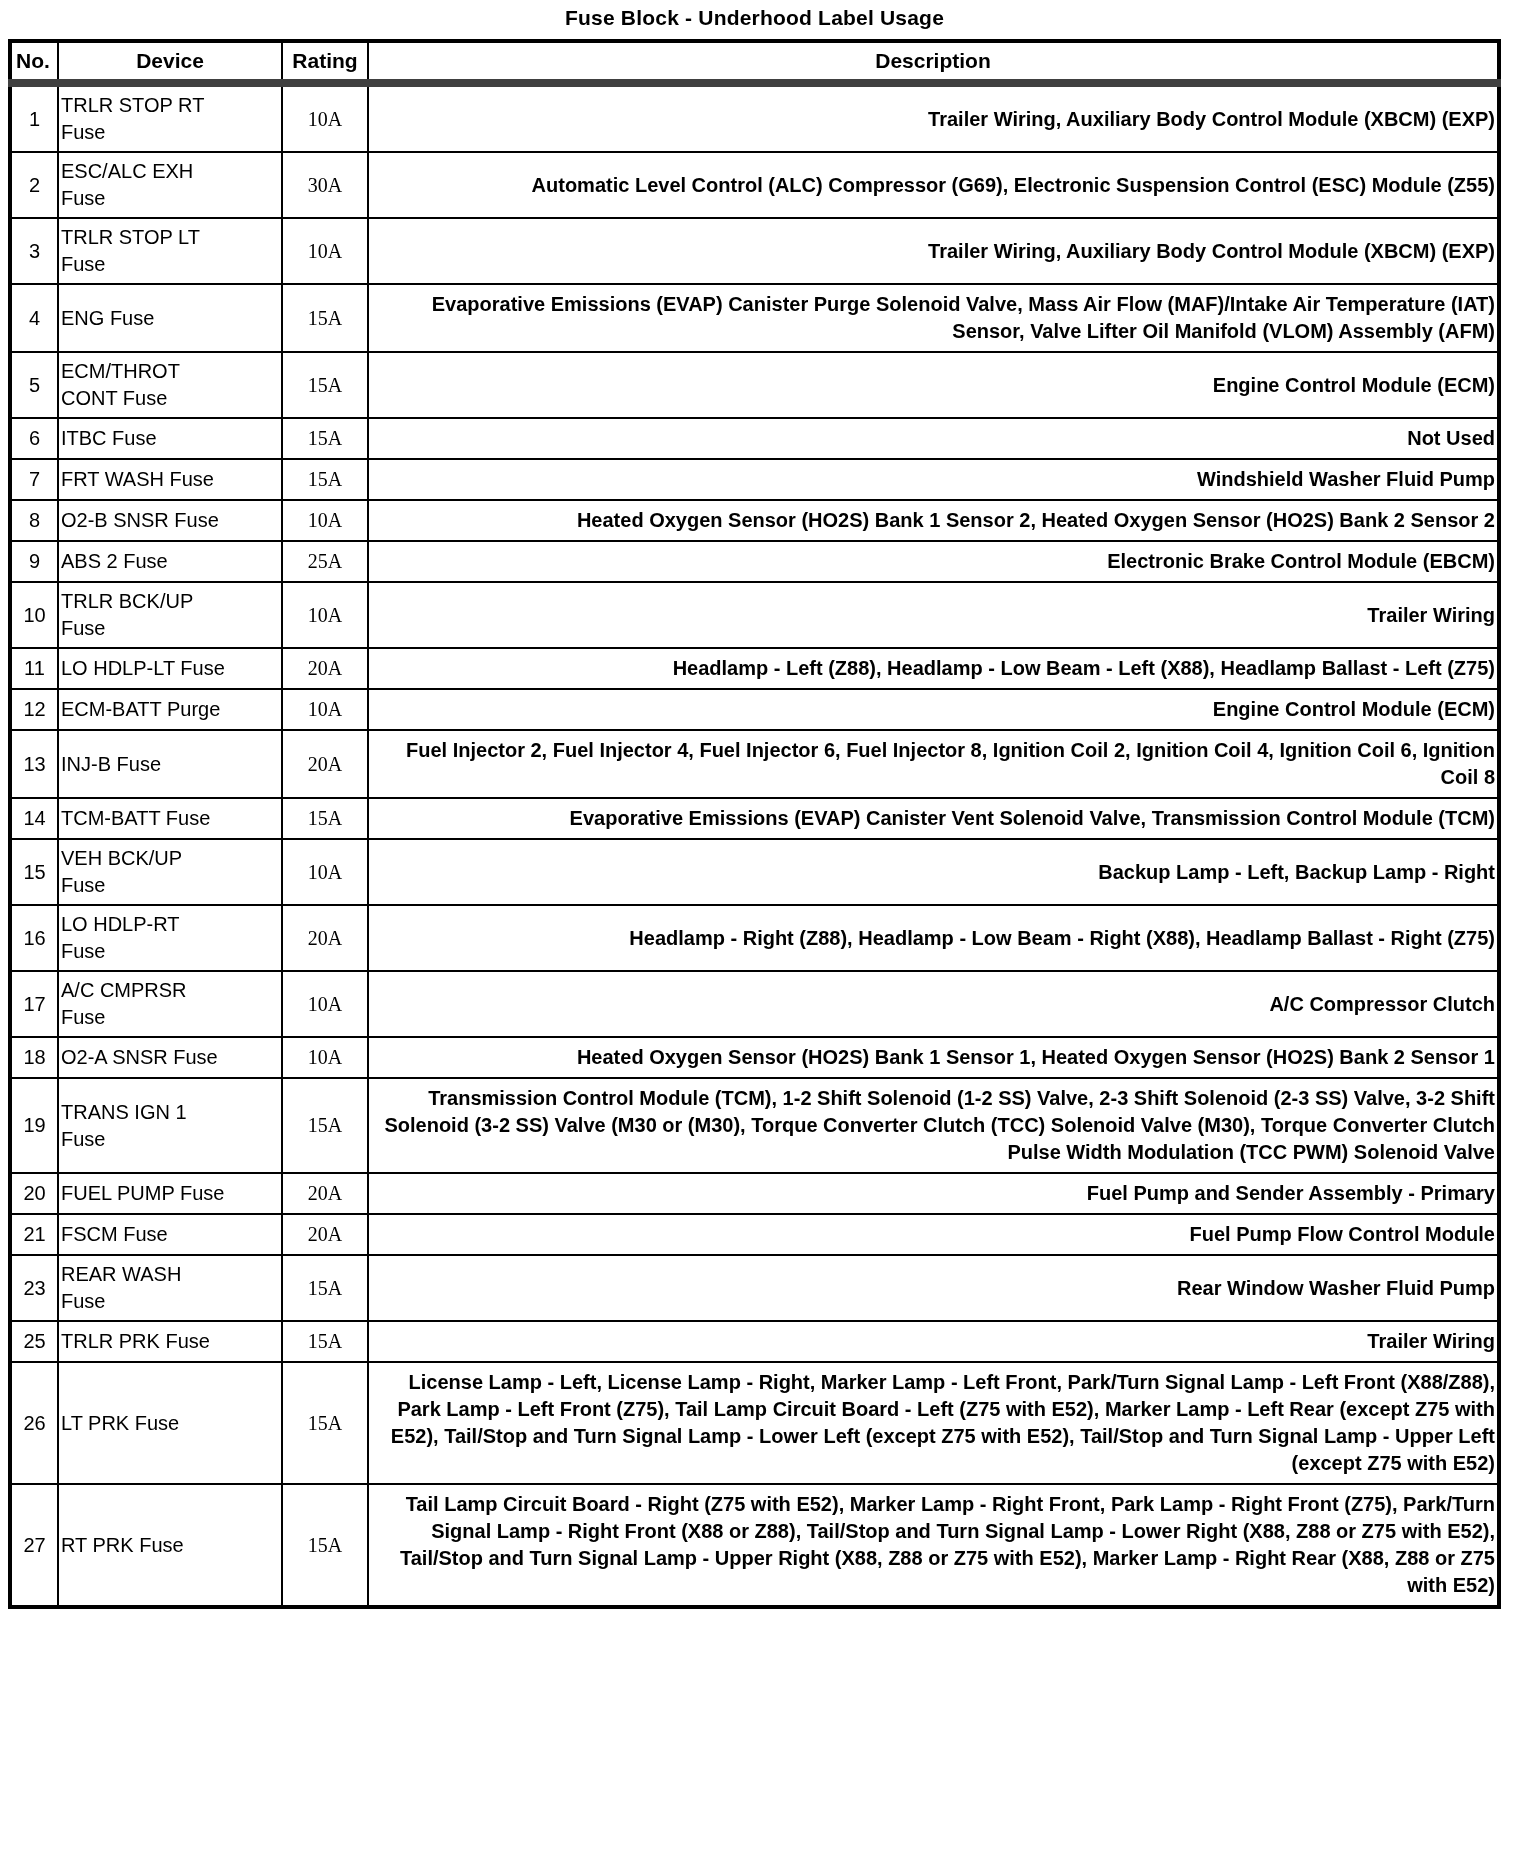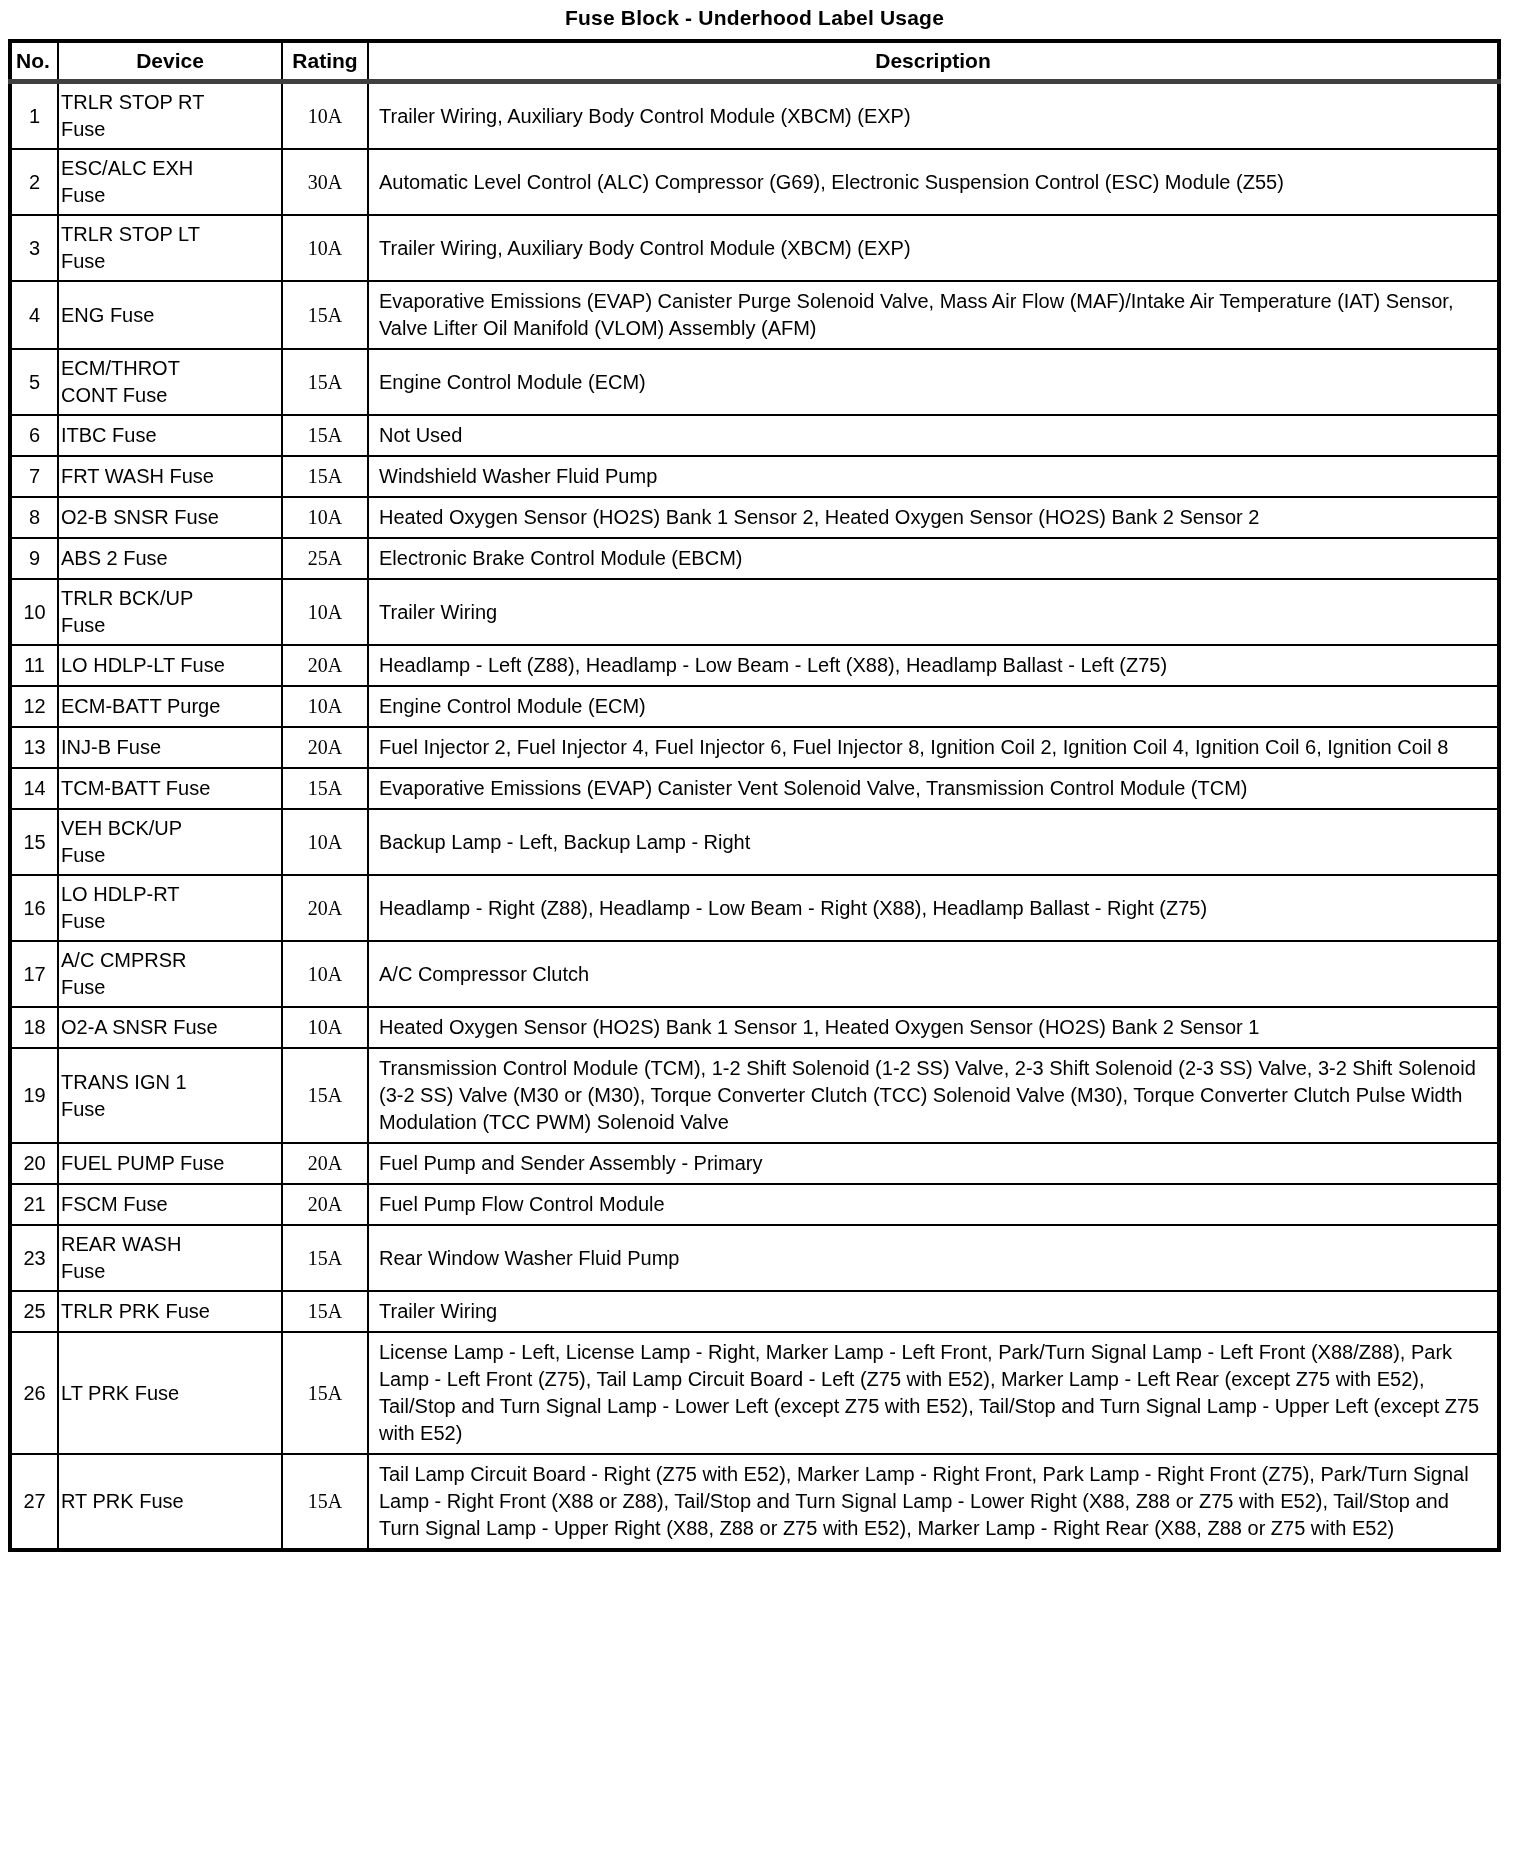--- a/index.html
+++ b/index.html
@@ -31,21 +31,21 @@
     border: 2px solid #000;
     font-size: 20px;
     line-height: 1.35;
     vertical-align: middle;
     color: #000;
   }
   .fuse-table thead th {
     font-weight: bold;
     font-size: 21px;
     padding: 4px 6px;
-    border-bottom: 5px solid #404040;
+    border-bottom: 8px solid #404040;
     text-align: center;
   }
   .col-no    { width: 48px;  }
   .col-dev   { width: 224px; }
   .col-rate  { width: 86px;  }
   .fuse-table thead th.h-no { text-align: left; padding-left: 4px; }
   td.td-no {
     text-align: center;
     padding: 5px 2px;
   }
@@ -53,22 +53,23 @@
     text-align: left;
     padding: 5px 2px;
     white-space: pre-line;
   }
   td.td-rating {
     text-align: center;
     padding: 5px 2px;
     font-family: Liberation Serif, serif;
   }
   td.td-desc {
-    text-align: left;
-    padding: 6px 10px;
+    text-align: right;
+    padding: 6px 2px;
+    font-weight: bold;
   }
 </style>
 </head>
 <body>
 
 <div class="page">
   <div class="doc-title">Fuse Block - Underhood Label Usage</div>
 
   <table class="fuse-table">
     <colgroup>

